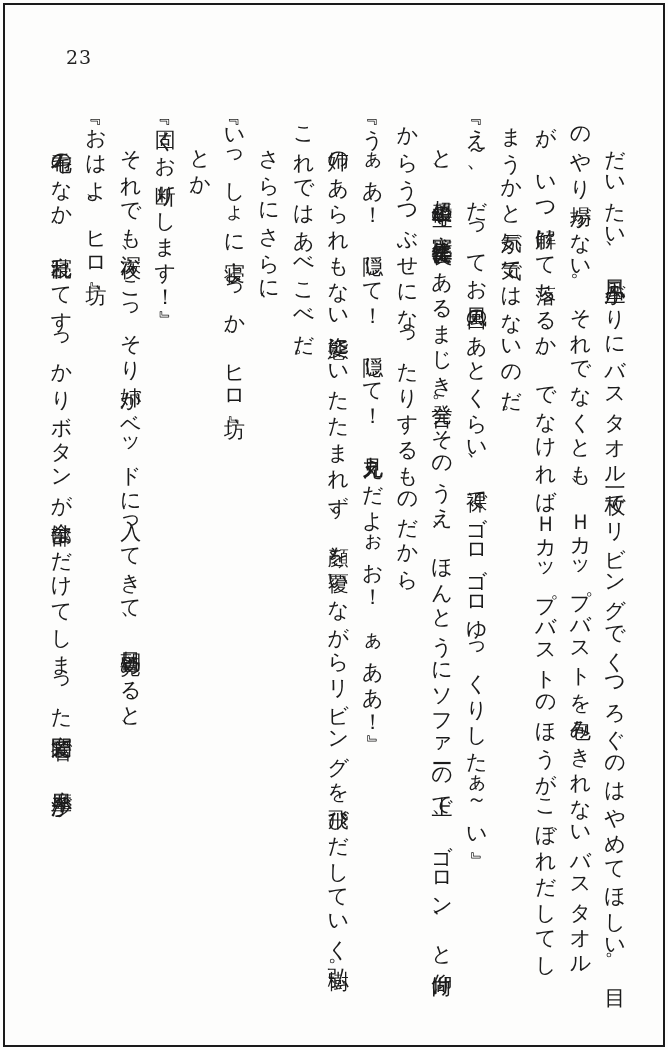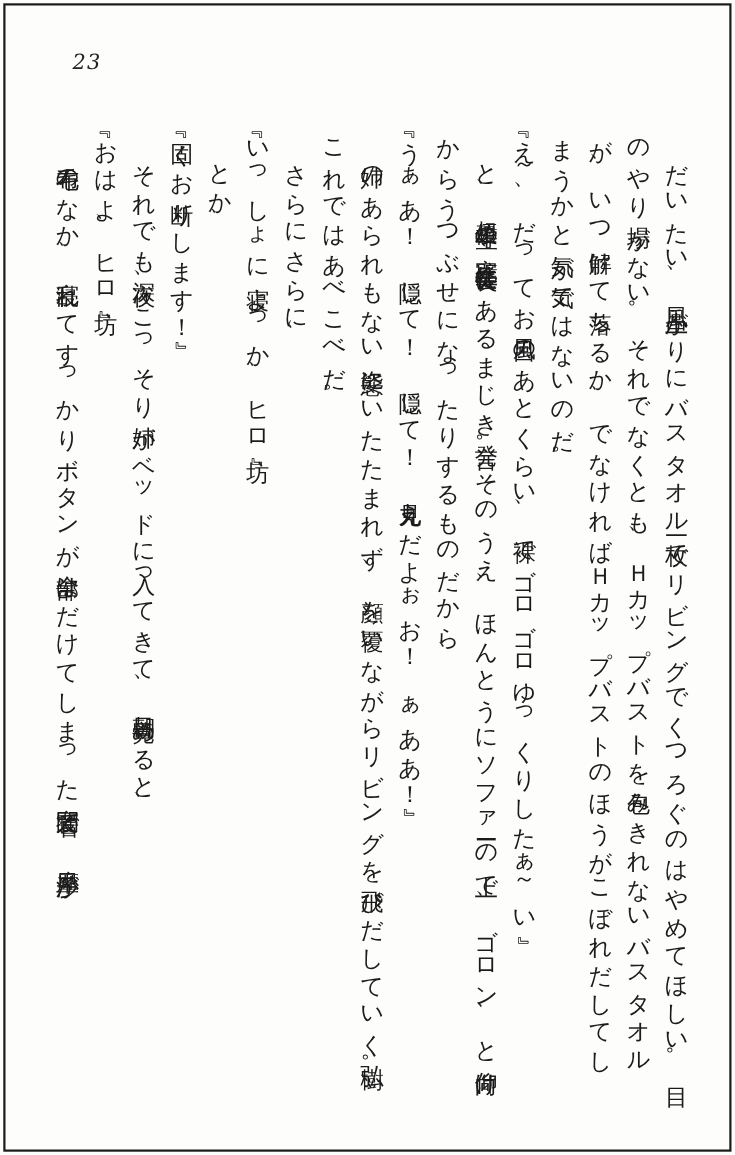--- a/index.html
+++ b/index.html
@@ -20,21 +20,20 @@
     border: 2px solid #1a1a1a;
     pointer-events: none;
   }
   .page-number {
     position: absolute;
     top: 46px;
     left: 66px;
     font-size: 19px;
     color: #222222;
     letter-spacing: 1px;
-    font-style: italic;
   }
   .text-block {
     position: absolute;
     top: 112px;
     right: 36px;
     height: 878px;
     writing-mode: vertical-rl;
     text-orientation: mixed;
     font-size: 21px;
     line-height: 34.6px;      

